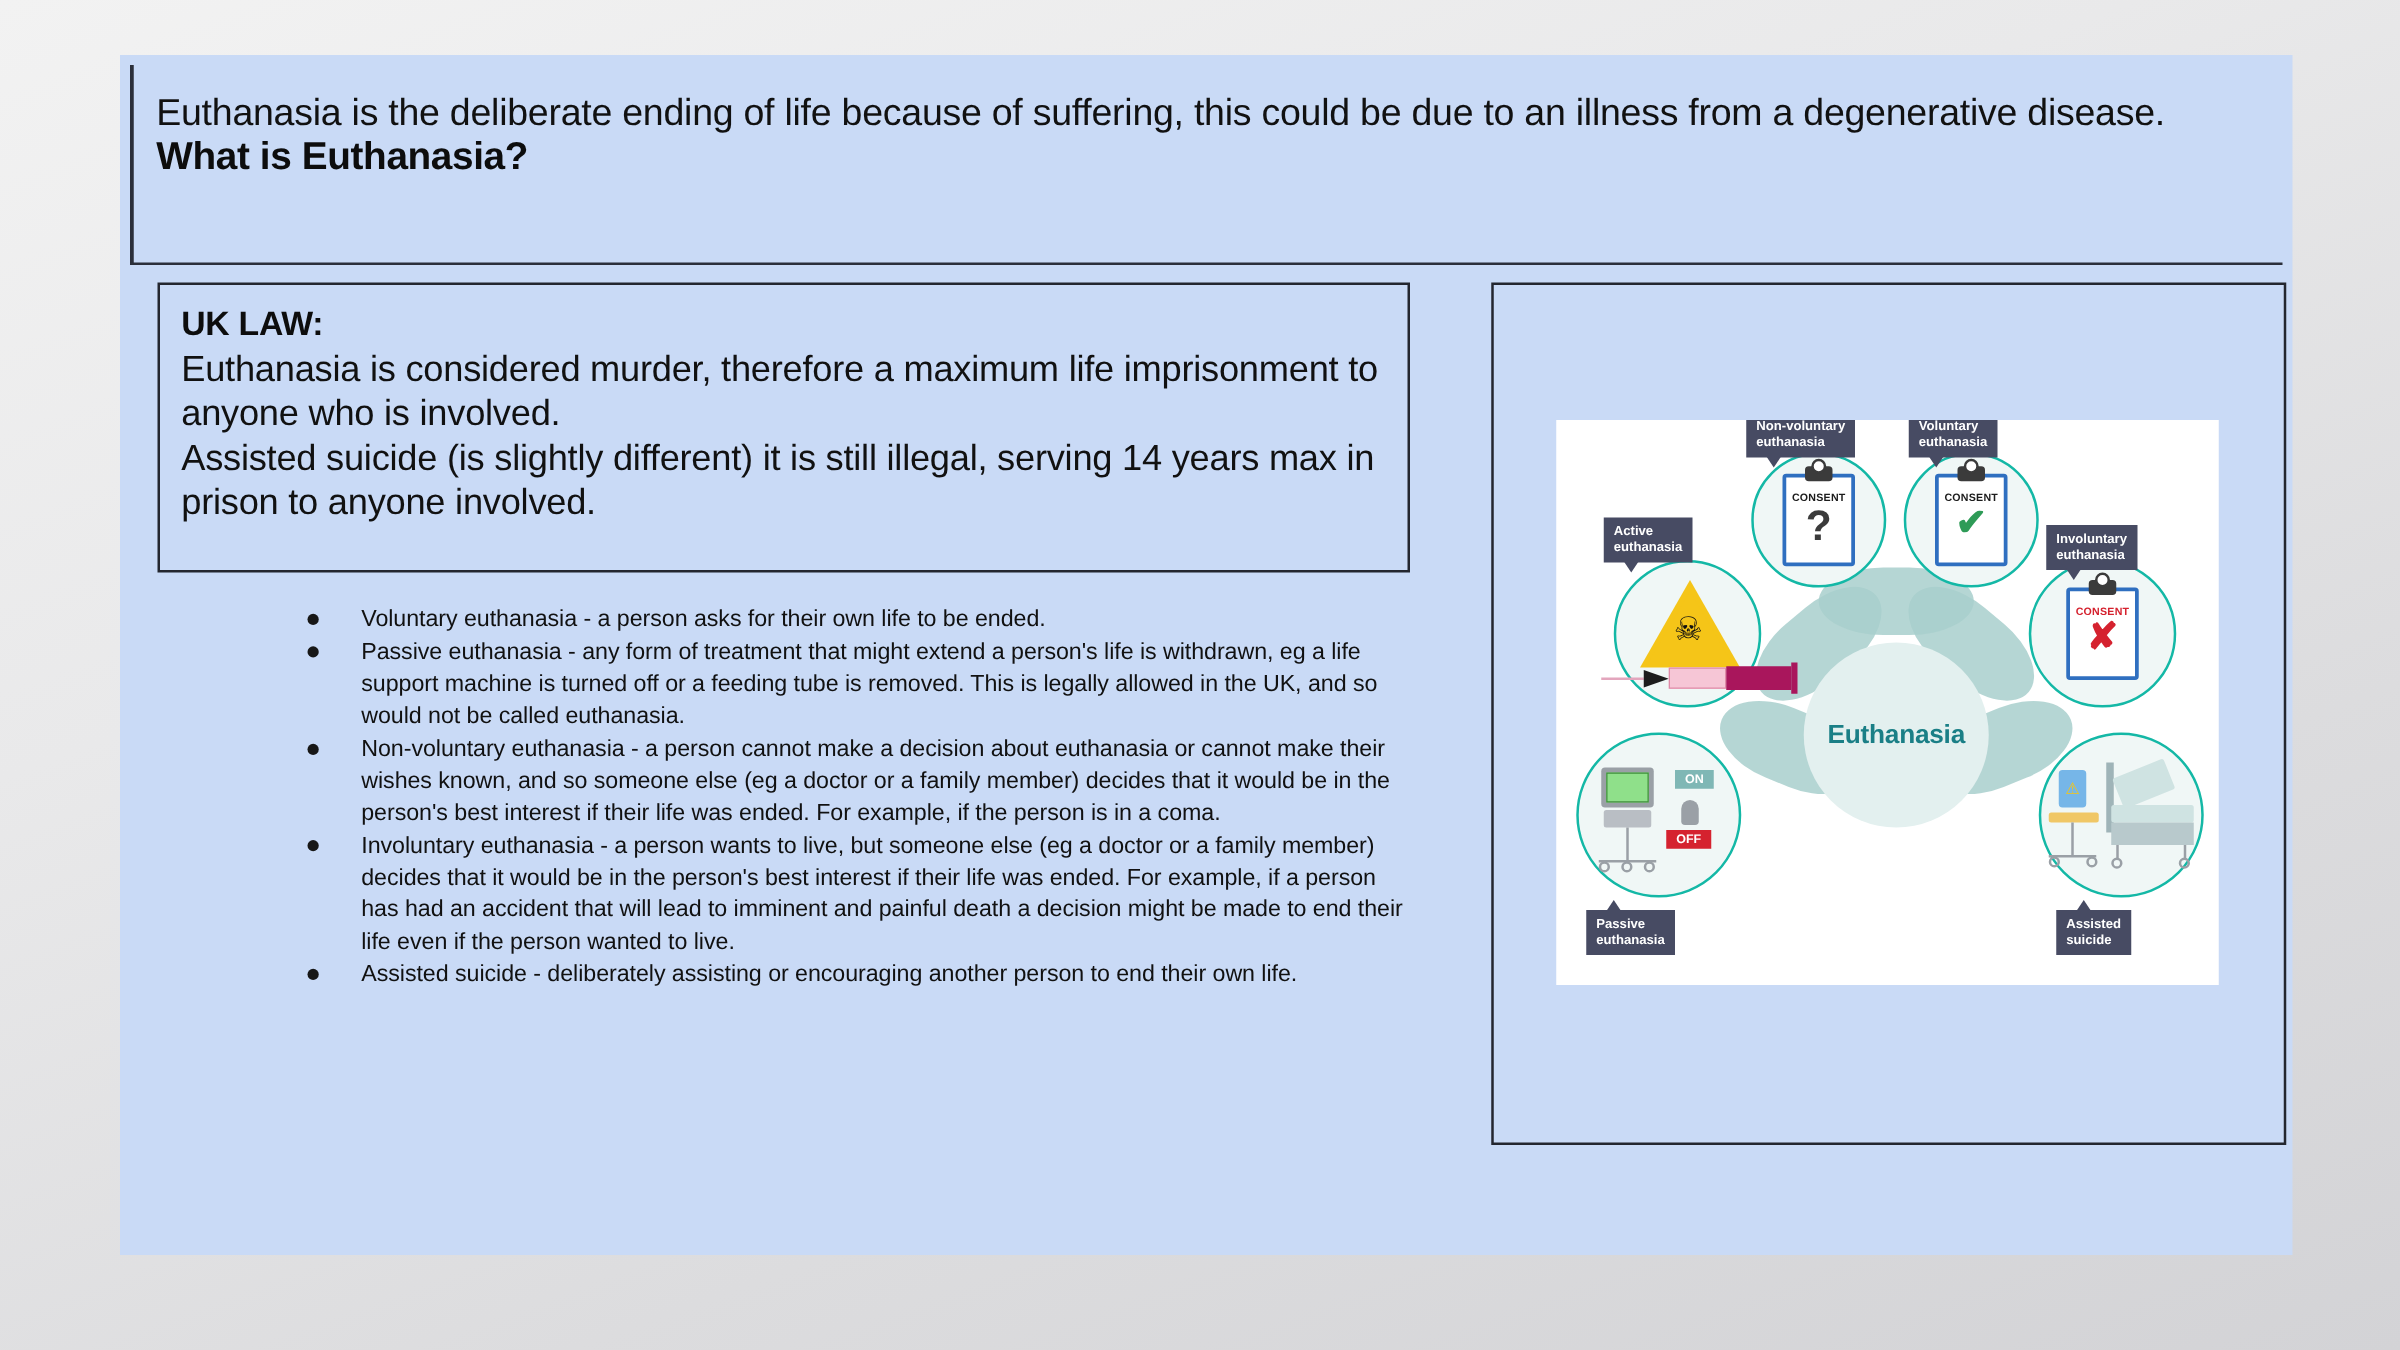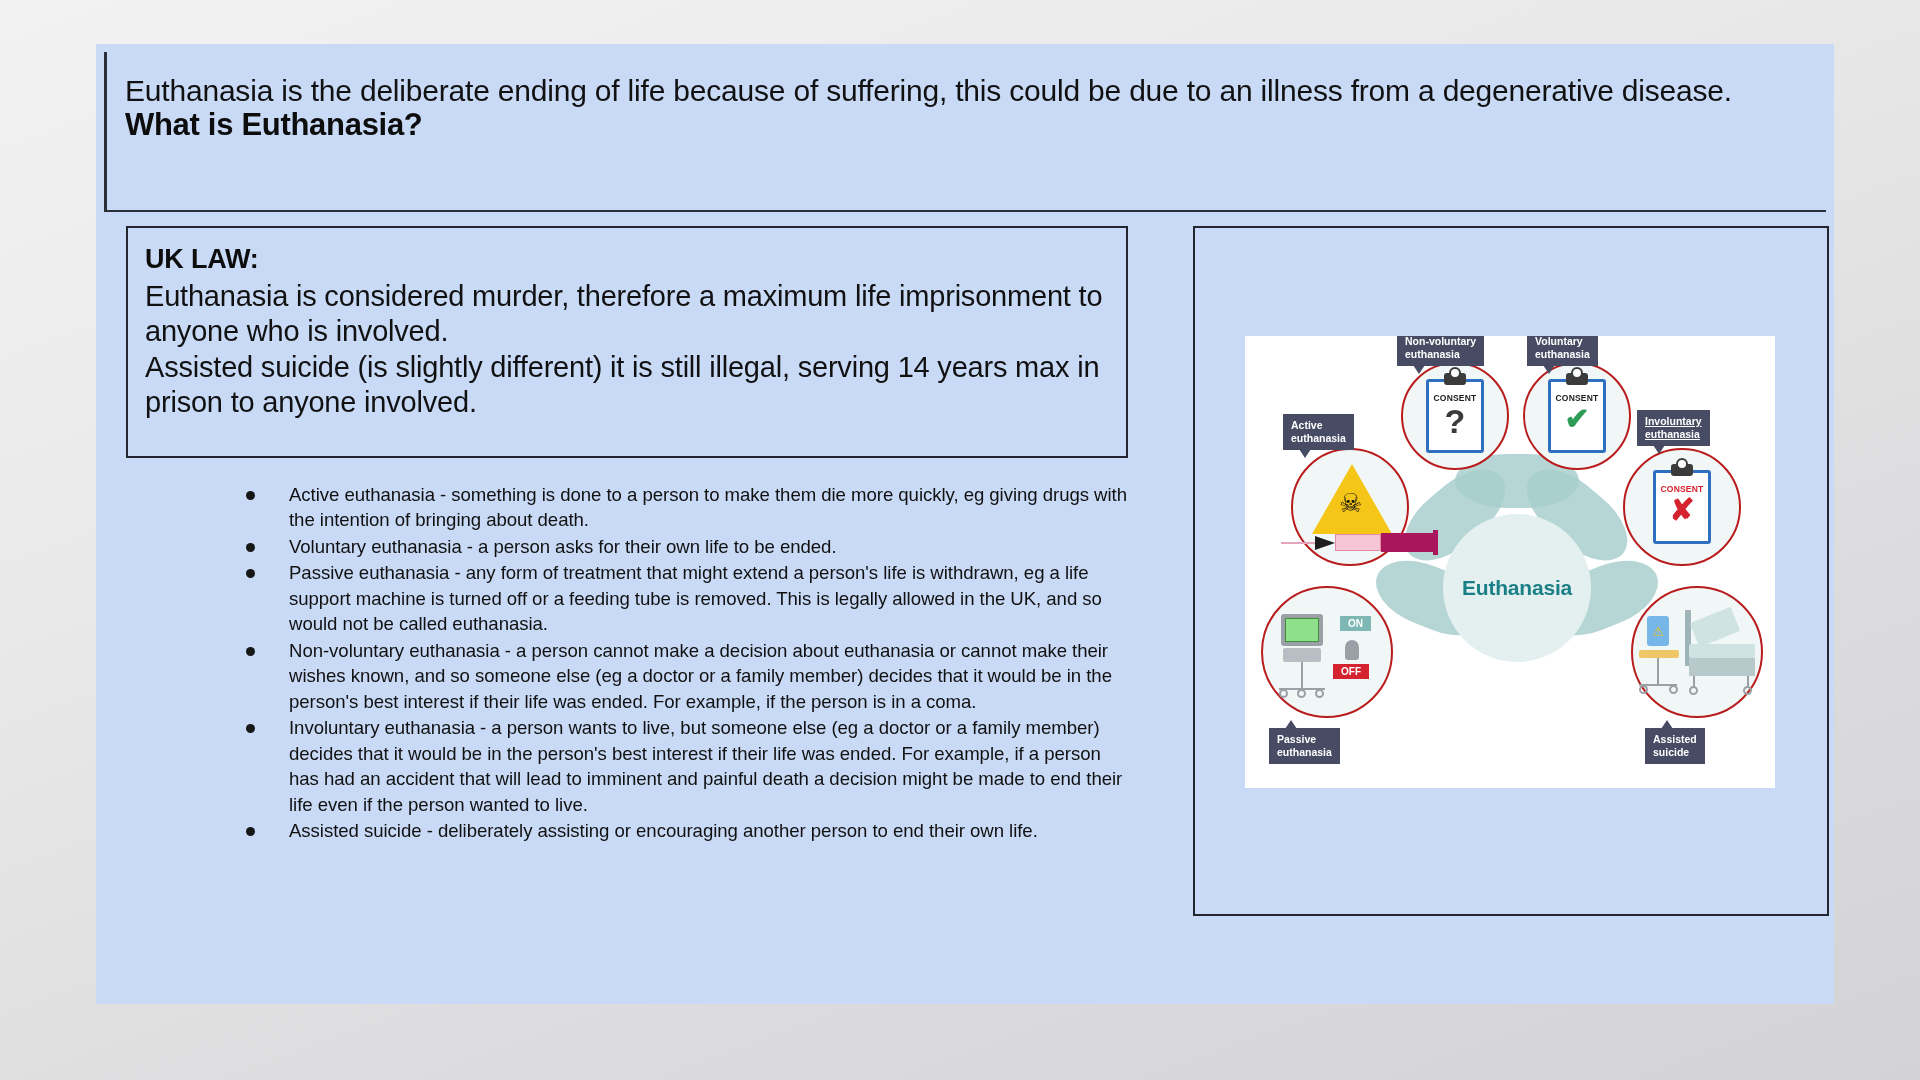--- a/index.html
+++ b/index.html
@@ -159,21 +159,21 @@
   .petal {
     position: absolute;
     background: #a8cfcd;
     opacity: .85;
   }
 
   .node {
     position: absolute;
     border-radius: 50%;
     background: #f0f7f6;
-    border: 2px solid #b91c1c;
+    border: 2px solid #14b8a6;
     display: flex;
     align-items: center;
     justify-content: center;
   }
 
   #center-node {
     position: absolute;
     left: 198px;
     top: 178px;
     width: 148px;
@@ -405,24 +405,20 @@
 
   <div id="left-col">
 
     <div id="uklaw-box">
       <div id="uklaw-title">UK LAW:</div>
       <div id="uklaw-body" style="white-space:pre-line">Euthanasia is considered murder, therefore a maximum life imprisonment to anyone who is involved.
 Assisted suicide (is slightly different) it is still illegal, serving 14 years max in prison to anyone involved.</div>
     </div>
 
     <ul id="bullet-list">
-      <li class="bullet-item">
-        <span class="bullet-dot"></span>
-        <span class="bullet-text">Active euthanasia - something is done to a person to make them die more quickly, eg giving drugs with the intention of bringing about death.</span>
-      </li>
       <li class="bullet-item">
         <span class="bullet-dot"></span>
         <span class="bullet-text">Voluntary euthanasia - a person asks for their own life to be ended.</span>
       </li>
       <li class="bullet-item">
         <span class="bullet-dot"></span>
         <span class="bullet-text">Passive euthanasia - any form of treatment that might extend a person's life is withdrawn, eg a life support machine is turned off or a feeding tube is removed. This is legally allowed in the UK, and so would not be called euthanasia.</span>
       </li>
       <li class="bullet-item">
         <span class="bullet-dot"></span>
@@ -486,21 +482,21 @@
       <div class="tag point-down" style="left:38px;top:78px;">Active
 euthanasia</div>
 
       <div class="node" style="left:378px;top:112px;width:118px;height:118px;">
         <div class="clipboard">
           <div class="clip"></div>
           <div class="cons-word" style="color:#d5222f">CONSENT</div>
           <div class="mark" style="color:#d5222f;font-size:30px">✘</div>
         </div>
       </div>
-      <div class="tag point-down" style="left:392px;top:74px;text-decoration:underline;">Involuntary
+      <div class="tag point-down" style="left:392px;top:84px;">Involuntary
 euthanasia</div>
 
       <div class="node" style="left:16px;top:250px;width:132px;height:132px;">
         <div style="position:relative;width:100%;height:100%;">
           <div class="monitor" style="left:18px;top:26px;">
             <div class="screen"></div>
           </div>
           <div style="position:absolute;left:20px;top:60px;width:38px;height:14px;background:#b9bec4;border-radius:2px;"></div>
           <div class="stand" style="left:38px;top:74px;"></div>
           <div class="cart-base" style="left:16px;top:100px;"></div>

